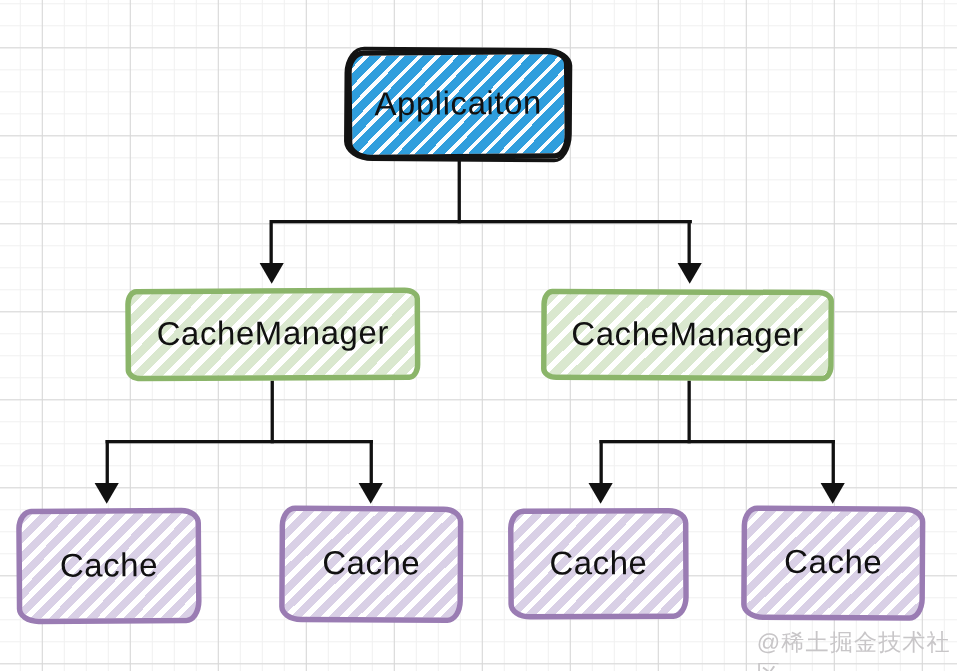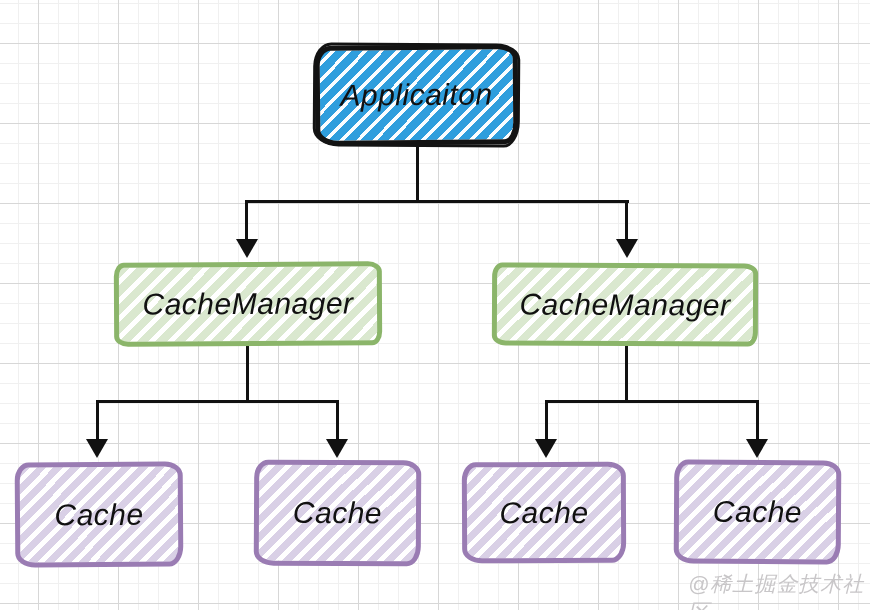--- a/index.html
+++ b/index.html
@@ -14,21 +14,20 @@
     height: 610px;
     overflow: hidden;
     background-color: #ffffff;
     background-image:
       linear-gradient(to right, #d7d7d7 1px, transparent 1px),
       linear-gradient(to bottom, #d7d7d7 1px, transparent 1px),
       linear-gradient(to right, #f0f0f0 1px, transparent 1px),
       linear-gradient(to bottom, #f0f0f0 1px, transparent 1px);
     background-size: 80px 80px, 80px 80px, 20px 20px, 20px 20px;
     background-position: 38px 0, 0 43px, 18px 0, 0 3px;
-    font-style: italic;
   }
 
   .node {
     position: absolute;
     box-sizing: border-box;
     display: flex;
     align-items: center;
     justify-content: center;
     color: #111111;
     font-size: 30px;

